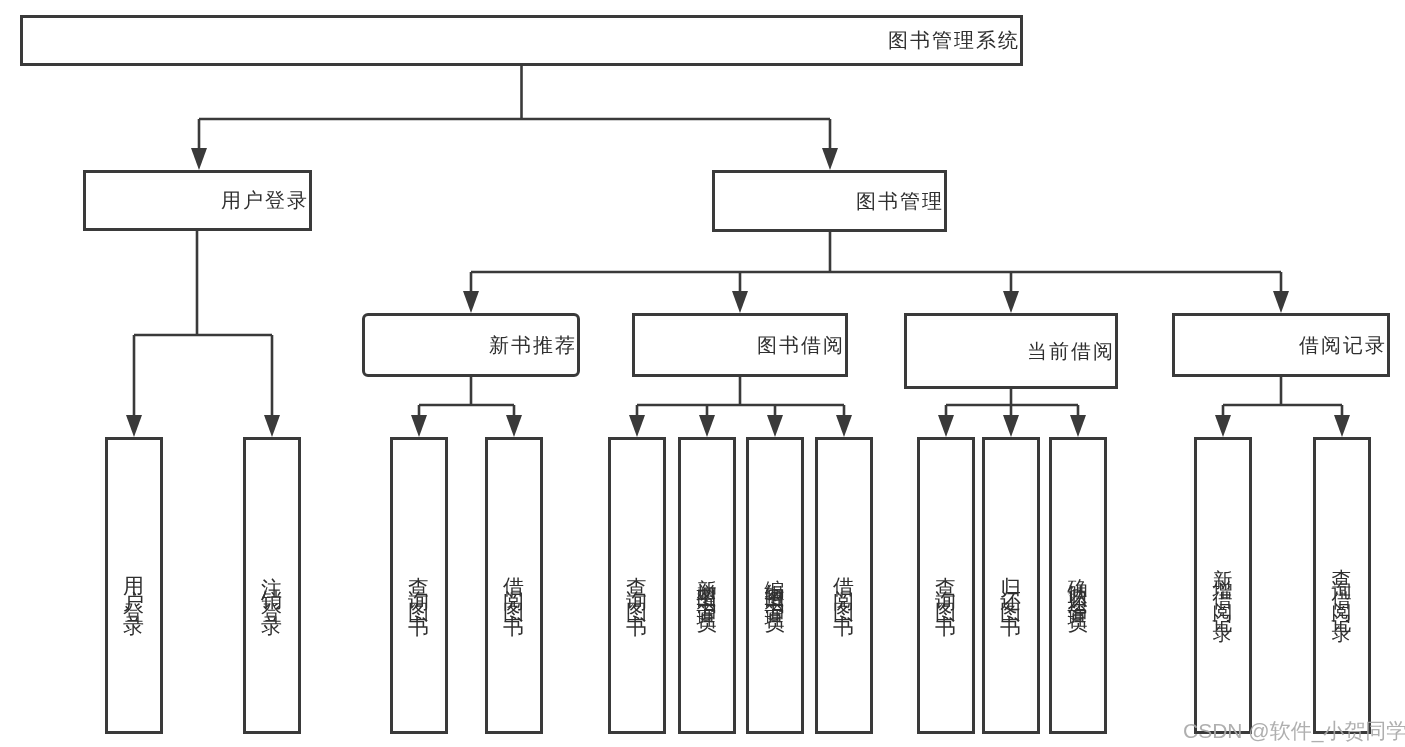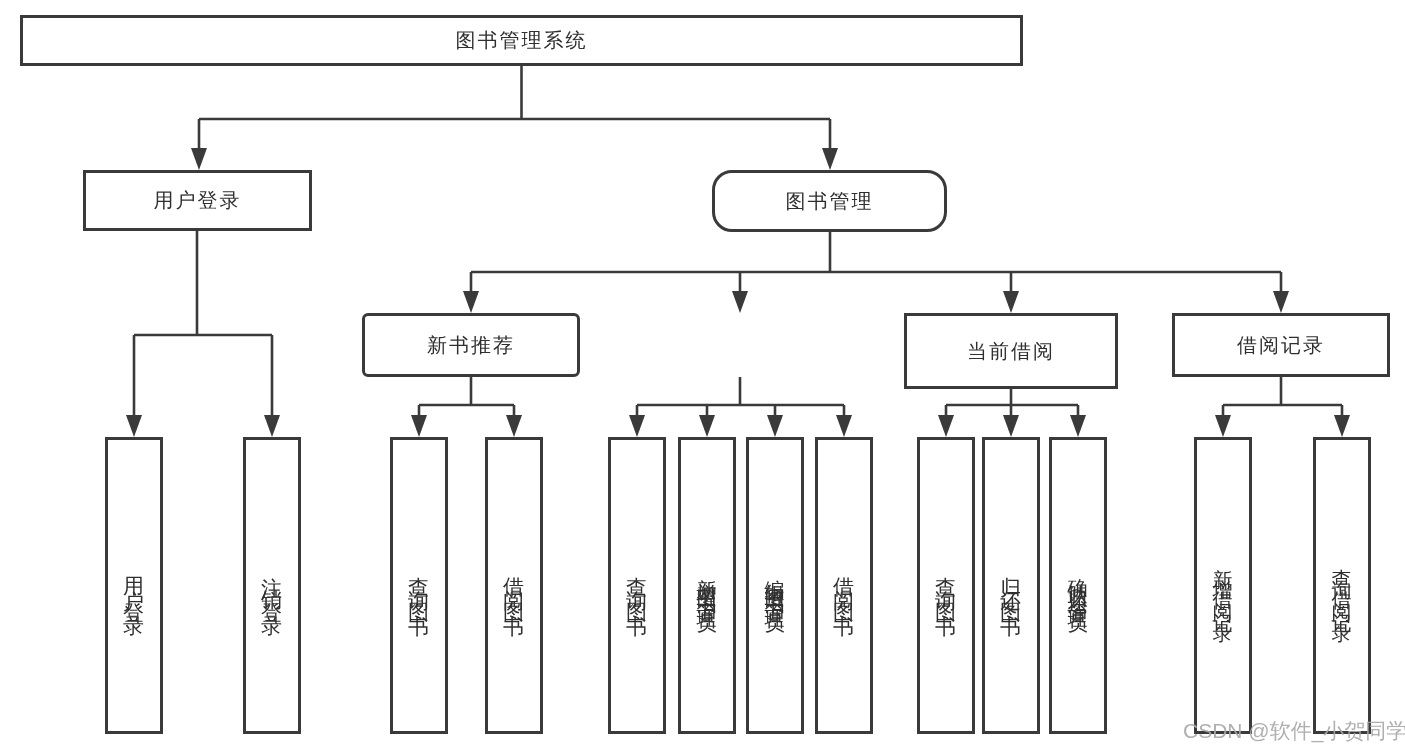--- a/index.html
+++ b/index.html
@@ -17,33 +17,33 @@
     width: 1405px; height: 747px;
     z-index: 1;
   }
   .node {
     position: absolute;
     box-sizing: border-box;
     border: 3px solid #3a3a3a;
     background: #ffffff;
     display: flex;
     align-items: center;
-    justify-content: center;
+    justify-content: flex-end;
     z-index: 2;
   }
   .node .lbl {
     color: #2f2f2f;
     font-size: 20px;
     letter-spacing: 2px;
     white-space: nowrap;
   }
   
   .root-box  { left: 20px;  top: 15px;  width: 1003px; height: 51px; }
   .l2-a      { left: 83px;  top: 170px; width: 229px;  height: 61px; }
-  .l2-b      { left: 712px; top: 170px; width: 235px;  height: 62px; border-radius: 20px; }
+  .l2-b      { left: 712px; top: 170px; width: 235px;  height: 62px; }
   .l3-a      { left: 362px; top: 313px; width: 218px;  height: 64px; border-radius: 6px; }
   .l3-b      { left: 632px; top: 313px; width: 216px;  height: 64px; }
   .l3-c      { left: 904px; top: 313px; width: 214px;  height: 76px; }
   .l3-d      { left: 1172px;top: 313px; width: 218px;  height: 64px; }
   
   .leaf {
     position: absolute;
     top: 437px;
     width: 58px;
     height: 297px;
@@ -170,20 +170,23 @@
   <div class="node l2-a">
     <span class="lbl">用户登录</span>
   </div>
   <div class="node l2-b">
     <span class="lbl">图书管理</span>
   </div>
 
   <div class="node l3-a">
     <span class="lbl">新书推荐</span>
   </div>
+  <div class="node l3-b">
+    <span class="lbl">图书借阅</span>
+  </div>
   <div class="node l3-c">
     <span class="lbl">当前借阅</span>
   </div>
   <div class="node l3-d">
     <span class="lbl">借阅记录</span>
   </div>
 
   <div class="leaf x105">
     <span class="vlbl">用户登录</span>
   </div>

